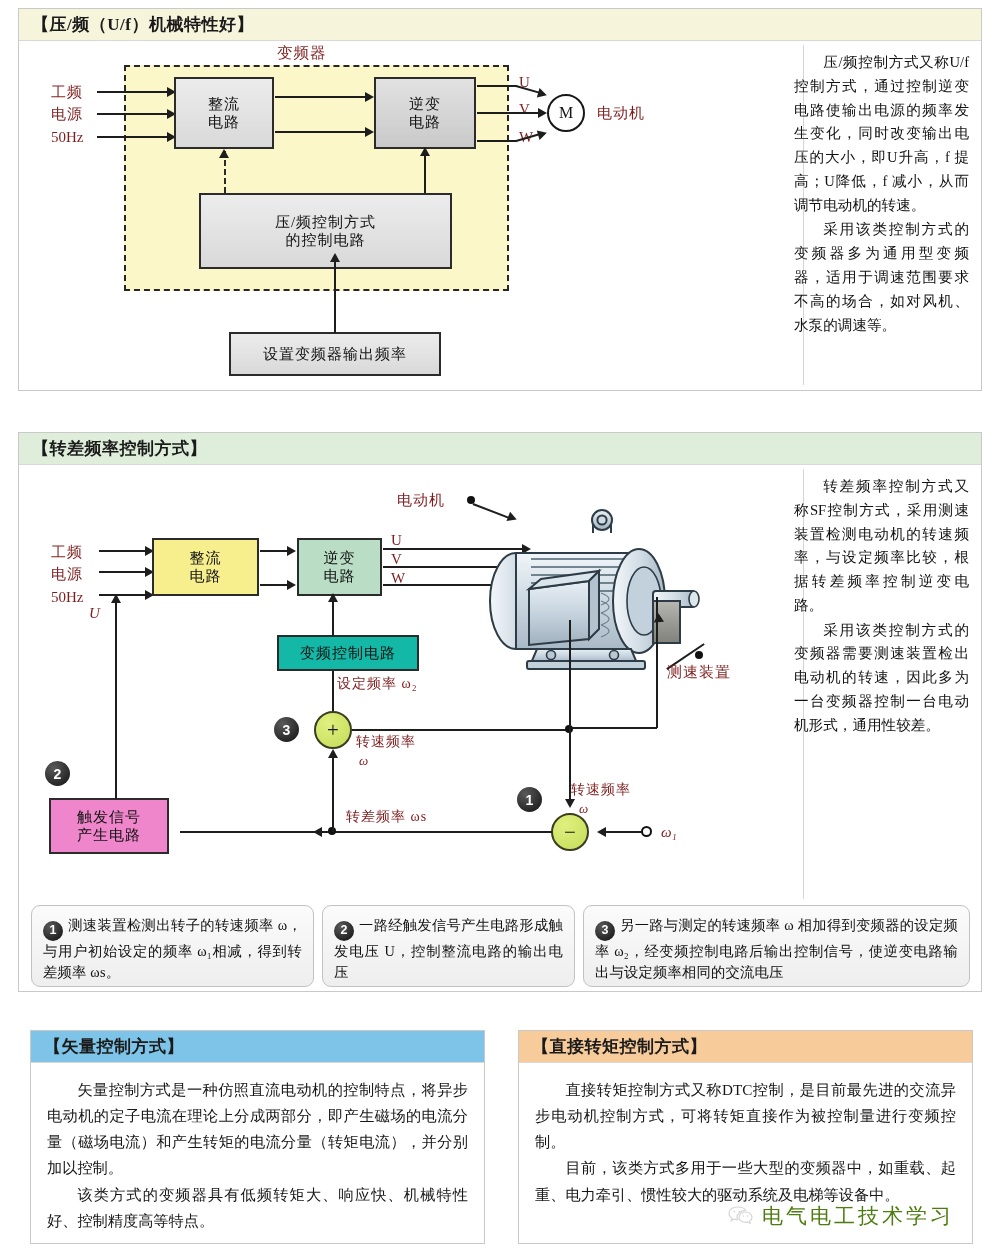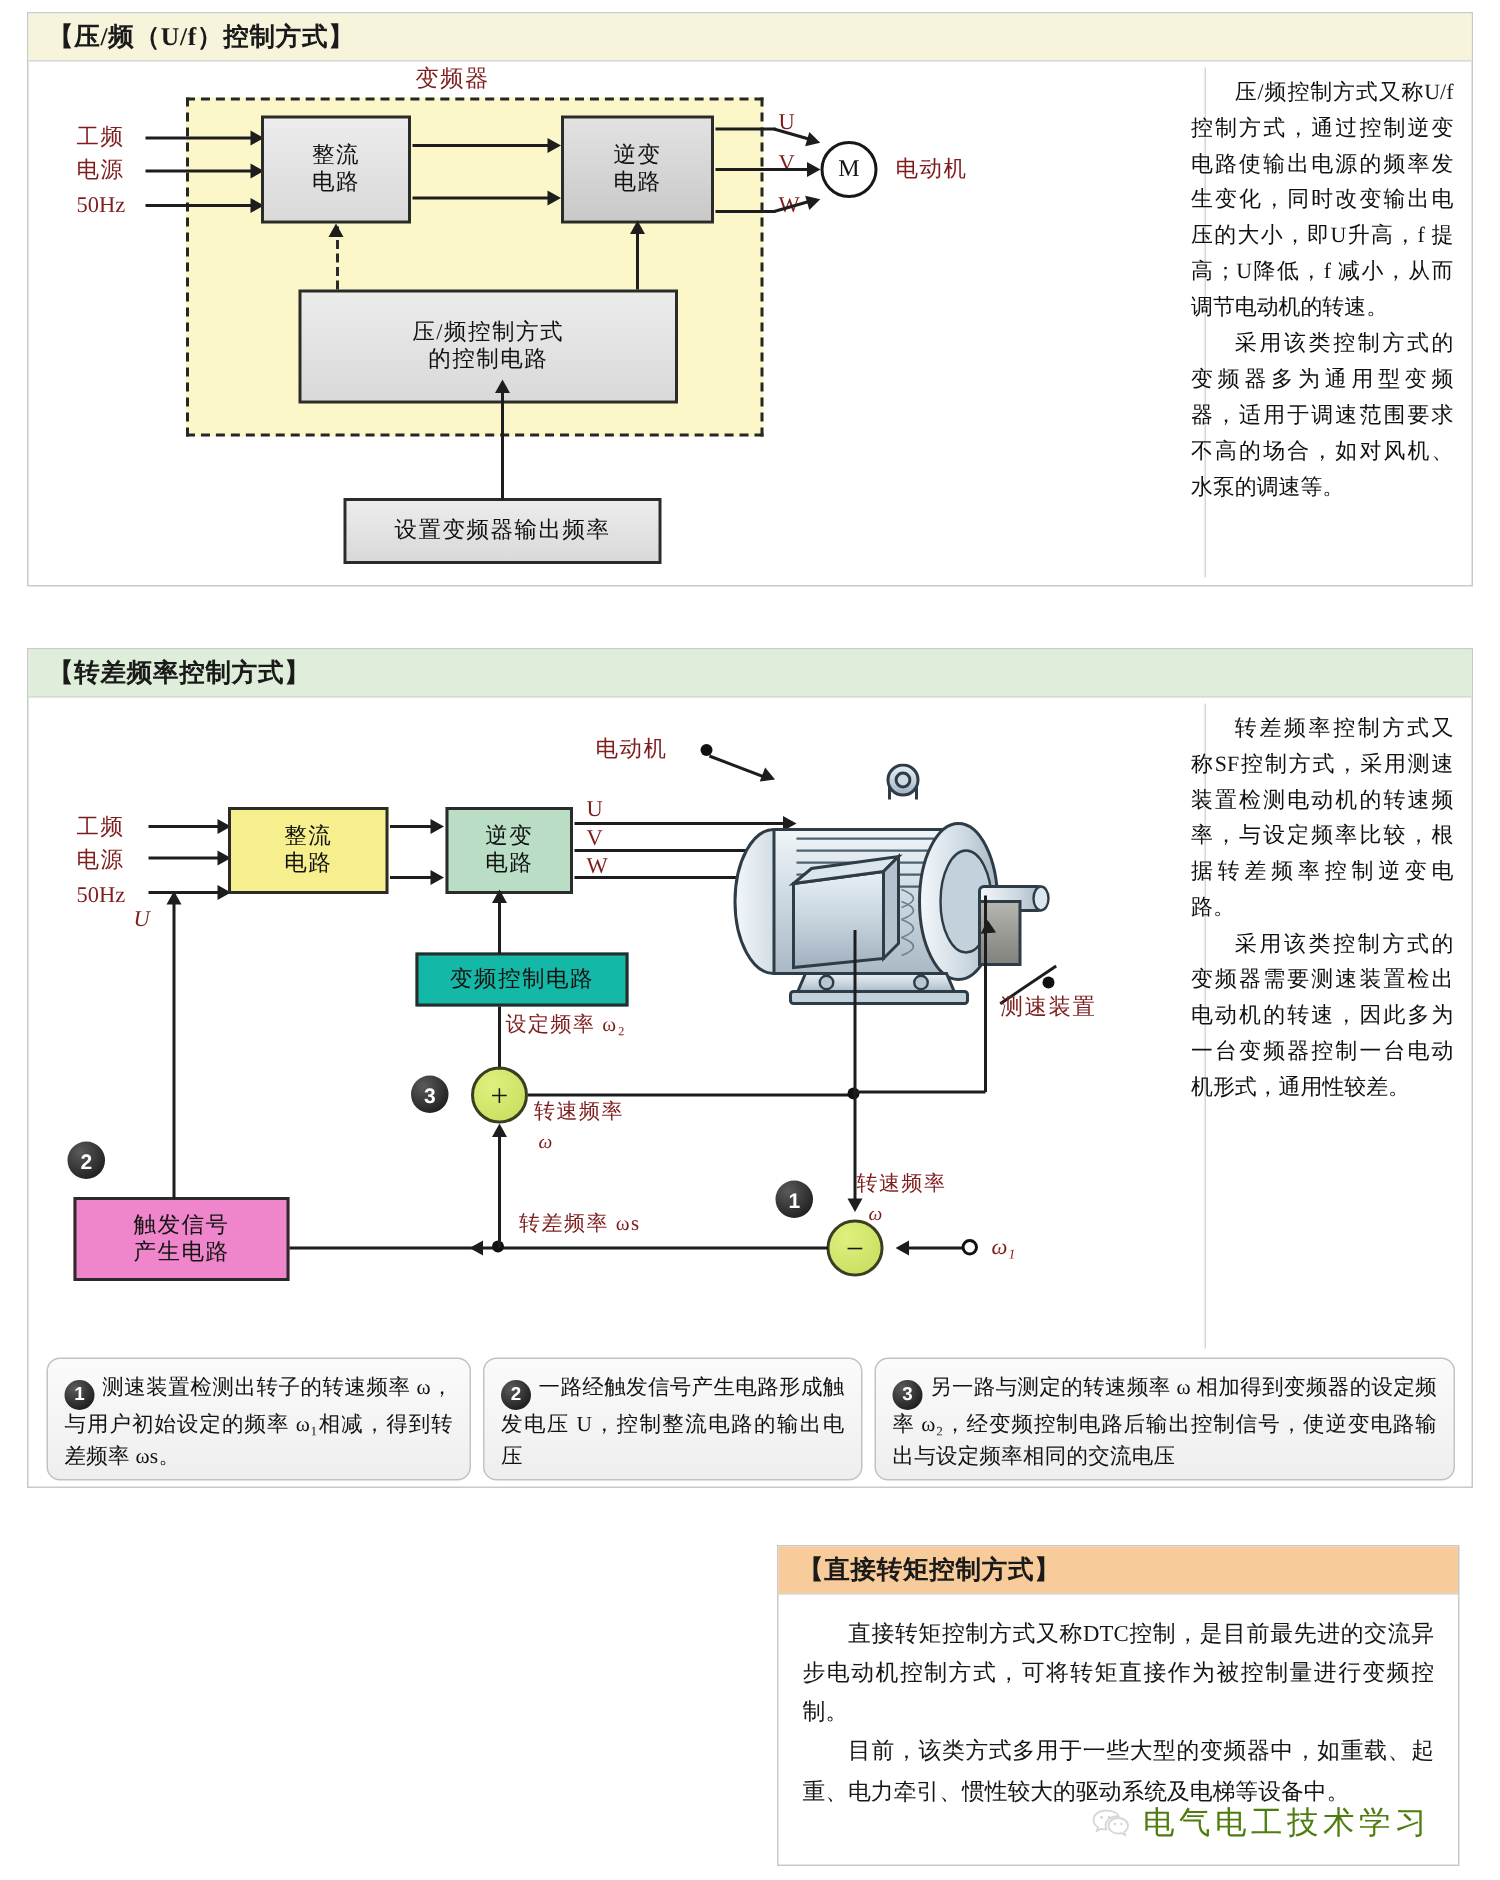--- a/index.html
+++ b/index.html
@@ -138,21 +138,21 @@
     color: #4d7c0f; font-size: 21px; letter-spacing: 3px;
     font-family: "Liberation Sans", sans-serif;
   }
 </style>
 </head>
 <body>
 
 <div class="page">
 
   <section class="panel" id="panel-uf">
-    <div class="panel-head head-cream">【压/频（U/f）控制方式】</div>
+    <div class="panel-head head-cream">【压/频（U/f）机械特性好】</div>
     <div class="panel-body">
 
       <div class="side-sep" id="uf-sep"></div>
 
       <div class="dg">
 
         <div class="dashbox" style="left:105px; top:24px; width:385px; height:226px;"></div>
         <div class="lbl lbl-cn" style="left:258px; top:3px; font-size:15.5px;">变频器</div>
 
         <div class="lbl lbl-cn" style="left:32px; top:42px;">工频</div>
@@ -362,21 +362,21 @@
         <div class="lbl lbl-it" style="left:642px; top:358px;">ω₁</div>
 
         <div class="ln lnh" style="left:161px; top:366px; width:372px;"></div>
         <div class="arrow-l" style="left:294px; top:362px;"></div>
         <div class="dot" style="left:309px; top:362px;"></div>
         <div class="lbl lbl-cn" style="left:327px; top:343px; font-size:14px;">转差频率 ωs</div>
 
         <div class="ln lnv" style="left:313px; top:290px; height:77px;"></div>
         <div class="arrow-u" style="left:309px; top:284px;"></div>
 
-        <div class="box box-pink" style="left:30px; top:333px; width:144px; height:56px; white-space:pre-line;">触发信号
+        <div class="box box-pink" style="left:30px; top:333px; width:120px; height:56px; white-space:pre-line;">触发信号
 产生电路</div>
         <div class="badge" style="left:26px; top:296px;">2</div>
 
         <div class="ln lnv" style="left:96px; top:133px; height:201px;"></div>
         <div class="arrow-u" style="left:92px; top:129px;"></div>
         <div class="lbl lbl-it" style="left:70px; top:139px;">U</div>
       </div>
 
       <div class="side-text">
         <p>转差频率控制方式又称SF控制方式，采用测速装置检测电动机的转速频率，与设定频率比较，根据转差频率控制逆变电路。</p>
@@ -388,20 +388,27 @@
       </div>
       <div class="note" style="left:303px; top:440px; width:253px; height:82px;">
         <span class="nb">2</span><span>一路经触发信号产生电路形成触发电压 U，控制整流电路的输出电压</span>
       </div>
       <div class="note" style="left:564px; top:440px; width:387px; height:82px;">
         <span class="nb">3</span><span>另一路与测定的转速频率 ω 相加得到变频器的设定频率 ω₂，经变频控制电路后输出控制信号，使逆变电路输出与设定频率相同的交流电压</span>
       </div>
     </div>
   </section>
 
+  <section class="panel" id="panel-vector">
+    <div class="panel-head head-blue">【矢量控制方式】</div>
+    <div class="panel-body body-text">
+      <p>矢量控制方式是一种仿照直流电动机的控制特点，将异步电动机的定子电流在理论上分成两部分，即产生磁场的电流分量（磁场电流）和产生转矩的电流分量（转矩电流），并分别加以控制。</p>
+      <p>该类方式的变频器具有低频转矩大、响应快、机械特性好、控制精度高等特点。</p>
+    </div>
+  </section>
 
   <section class="panel" id="panel-dtc">
     <div class="panel-head head-orange">【直接转矩控制方式】</div>
     <div class="panel-body body-text">
       <p>直接转矩控制方式又称DTC控制，是目前最先进的交流异步电动机控制方式，可将转矩直接作为被控制量进行变频控制。</p>
       <p>目前，该类方式多用于一些大型的变频器中，如重载、起重、电力牵引、惯性较大的驱动系统及电梯等设备中。</p>
       <div class="watermark">
         <svg width="27" height="22" viewBox="0 0 27 22">
           <path d="M9 2C4.6 2 1 4.8 1 8.3c0 2 1.2 3.7 3 4.9l-.8 2.4 2.8-1.4c.9.2 1.9.4 3 .4h.6C9.2 13.8 9 13 9 12.2 9 8.6 12.6 5.7 17 5.7h.7C17 3.5 13.4 2 9 2z" fill="none" stroke="#d6d6d6" stroke-width="1.2"></path>
           <circle cx="6.4" cy="6.6" r="0.95" fill="#d6d6d6"></circle>

